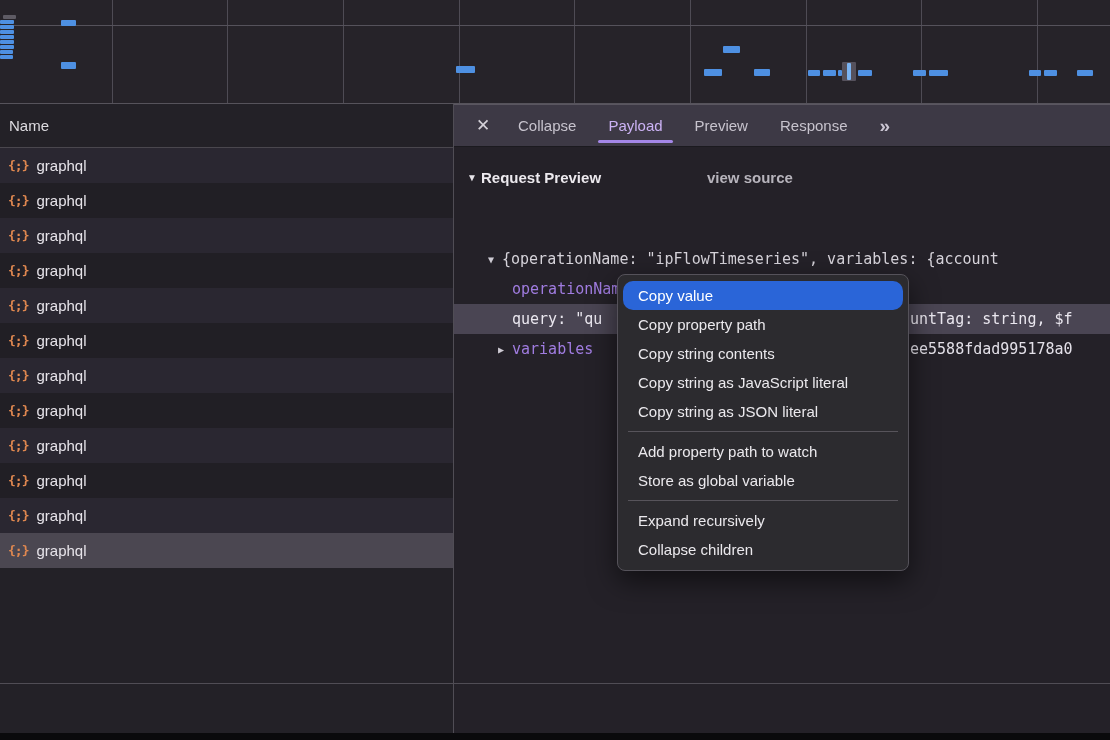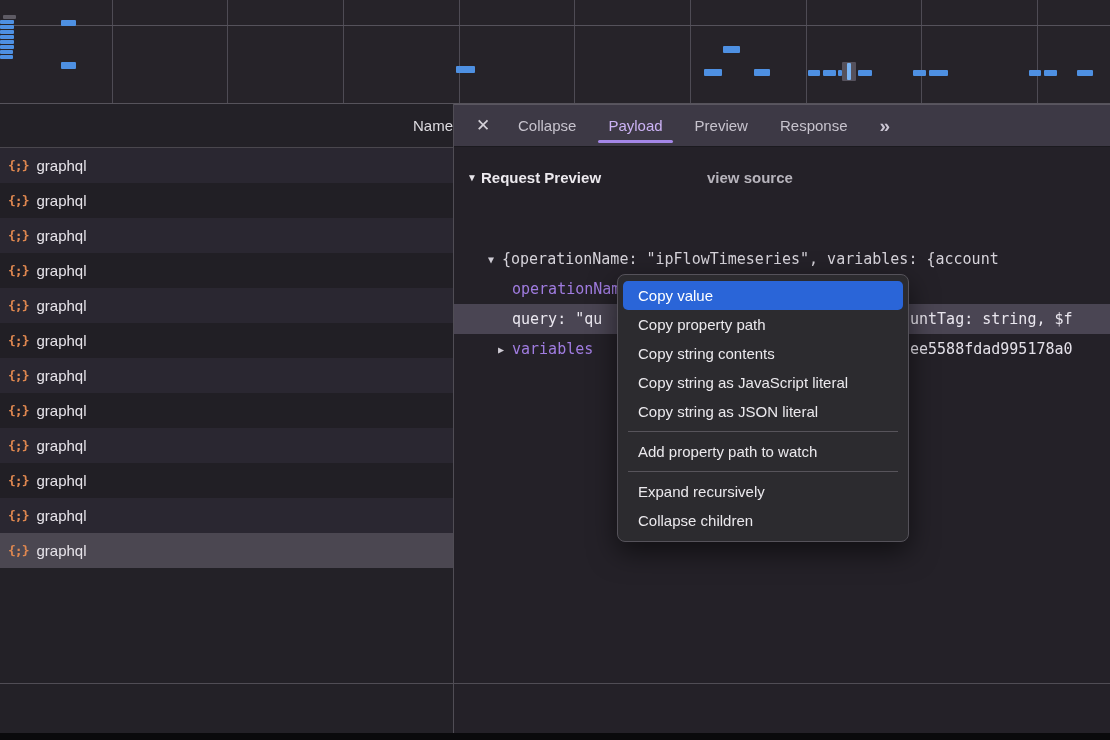--- a/index.html
+++ b/index.html
@@ -8,21 +8,21 @@
     background:#242128;
     font-family:"Liberation Sans", sans-serif;
     -webkit-font-smoothing:antialiased;
   }
   
   #overview{position:absolute;left:0;top:0;width:1110px;height:103px;background:#262329;border-bottom:1px solid #56535b;}
   .ov-grid-v{position:absolute;top:0;bottom:0;width:1px;background:#4e4b54;}
   .ov-grid-h{position:absolute;left:0;right:0;height:1px;background:#55525b;}
   .ov-bar{position:absolute;border-radius:1px;}
   
-  #left-panel{position:absolute;left:0;top:104px;width:453px;bottom:0;background:#232127;border-right:1px solid #504d55;text-align:right;}
+  #left-panel{position:absolute;left:0;top:104px;width:453px;bottom:0;background:#232127;border-right:1px solid #504d55;}
   #name-header{height:43px;line-height:43px;padding-left:9px;font-size:15px;color:#dddbe0;background:#232127;border-bottom:1px solid #4a474e;}
   #request-list{position:absolute;left:0;right:0;top:44px;}
   .req-row{height:35px;display:flex;align-items:center;padding-left:8px;font-size:15px;color:#e7e4ea;cursor:default;}
   .req-row.odd{background:#2a2731;}
   .req-row.even{background:#211f25;}
   .req-row.selected{background:#4b4751;}
   .res-icon{font-family:"DejaVu Sans Mono", monospace;font-weight:bold;font-size:13px;color:#e08850;margin-right:8px;letter-spacing:-1px;}
   
   #right-panel{position:absolute;left:454px;top:104px;right:0;bottom:0;background:#242128;}
   #tab-bar{height:43px;background:#3d3945;border-top:1px solid #5a5660;border-bottom:1px solid #1b1a1f;display:flex;align-items:stretch;box-sizing:border-box;padding-left:10px;}
@@ -44,21 +44,21 @@
   #pl-opname{top:126px;padding-left:58px;}
   #pl-query{top:156px;background:#4a4553;color:#eae7ef;padding-left:58px;}
   #pl-variables{top:186px;padding-left:36px;}
   .key-purple{color:#a07ce0;}
   .colon-grey{color:#c9c6ce;}
   .val-cyan{color:#4bc0ea;}
   .frag-right{position:absolute;left:456px;color:#eae7ef;}
   #pl-variables .frag-right{color:#e3e0e8;}
   
   #context-menu{position:absolute;left:617px;top:274px;width:292px;box-sizing:border-box;background:#2c2b2f;border:1px solid #55525a;border-radius:8px;padding:6px 0;box-shadow:0 10px 28px rgba(0,0,0,0.55);z-index:10;}
-  .menu-item{height:29px;line-height:29px;margin:0 5px;padding:0 15px;border-radius:5px;font-size:15px;color:#ebe9ed;cursor:pointer;white-space:nowrap;}
+  .menu-item{height:29px;line-height:29px;margin:0 5px;padding:0 15px;border-radius:10px;font-size:15px;color:#ebe9ed;cursor:pointer;white-space:nowrap;}
   .menu-item.highlighted{background:#2a65d8;color:#ffffff;}
   .menu-sep{height:1px;background:#57545b;margin:5px 10px;}
   
   #footer-line{position:absolute;left:0;right:0;top:683px;height:1px;background:#504d55;z-index:5;}
   #bottom-bar{position:absolute;left:0;right:0;top:733px;height:7px;background:#0a0a0c;z-index:6;}
 </style>
 </head>
 <body>
 
 <div id="overview">
@@ -195,19 +195,20 @@
 </div>
 
 <div id="context-menu">
     <div class="menu-item highlighted">Copy value</div>
     <div class="menu-item">Copy property path</div>
     <div class="menu-item">Copy string contents</div>
     <div class="menu-item">Copy string as JavaScript literal</div>
     <div class="menu-item">Copy string as JSON literal</div>
     <div class="menu-sep"></div>
     <div class="menu-item">Add property path to watch</div>
+    <div class="menu-item">Store as global variable</div>
     <div class="menu-sep"></div>
     <div class="menu-item">Expand recursively</div>
     <div class="menu-item">Collapse children</div>
   </div>
 
 <div id="footer-line"></div>
 <div id="bottom-bar"></div>
 
 </body></html>

